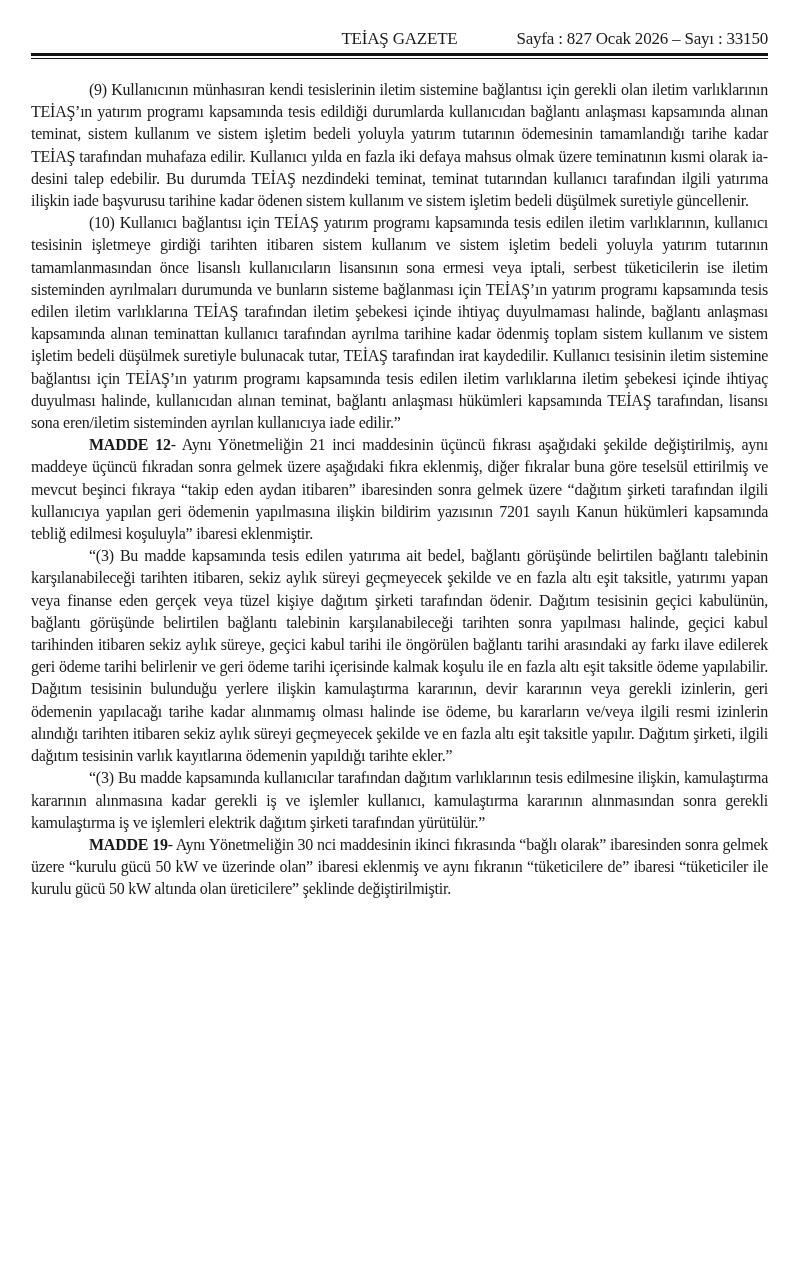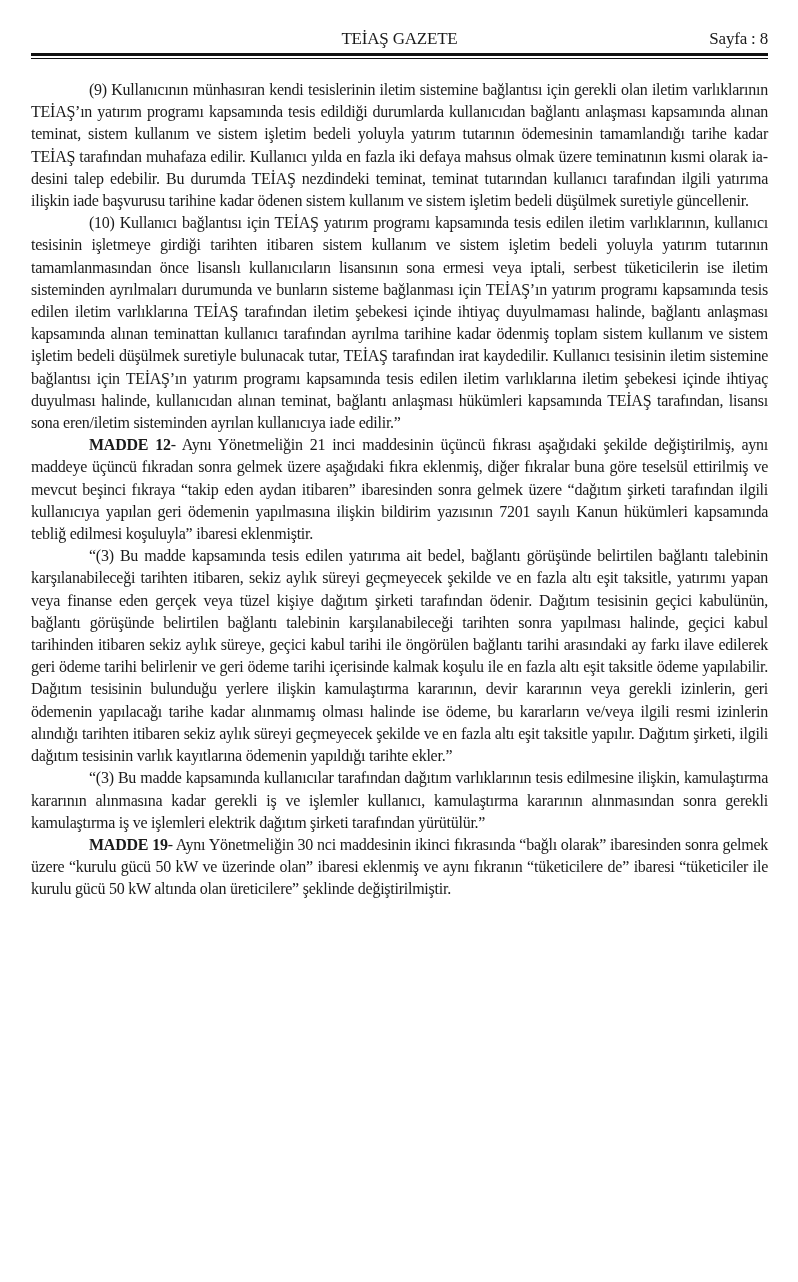--- a/index.html
+++ b/index.html
@@ -66,20 +66,21 @@
 </style>
 </head>
 <body>
 
 <div class="page">
   <div class="header">
     <span>Sayfa : 8</span>
     <div class="center">
       <span>TEİAŞ GAZETE</span>
     </div>
+    <span>27 Ocak 2026 – Sayı : 33150</span>
   </div>
   <div class="rule-thick"></div>
   <div class="rule-thin"></div>
 
   <div class="body">
     <p>
       <span>(9) Kullanıcının münhasıran kendi tesislerinin iletim sistemine bağlantısı için gerekli olan iletim varlıklarının TEİAŞ’ın yatırım programı kapsamında tesis edildiği durumlarda kul­lanıcıdan bağlantı anlaşması kapsamında alınan teminat, sistem kullanım ve sistem işletim be­deli yoluyla yatırım tutarının ödemesinin tamamlandığı tarihe kadar TEİAŞ tarafından muha­faza edilir. Kullanıcı yılda en fazla iki defaya mahsus olmak üzere teminatının kısmi olarak ia­desini talep edebilir. Bu durumda TEİAŞ nezdindeki teminat, teminat tutarından kullanıcı ta­rafından ilgili yatırıma ilişkin iade başvurusu tarihine kadar ödenen sistem kullanım ve sistem işletim bedeli düşülmek suretiyle güncellenir.</span>
     </p>
     <p>
       <span>(10) Kullanıcı bağlantısı için TEİAŞ yatırım programı kapsamında tesis edilen iletim varlıklarının, kullanıcı tesisinin işletmeye girdiği tarihten itibaren sistem kullanım ve sistem işletim bedeli yoluyla yatırım tutarının tamamlanmasından önce lisanslı kullanıcıların lisansının sona ermesi veya iptali, serbest tüketicilerin ise iletim sisteminden ayrılmaları durumunda ve bunların sisteme bağlanması için TEİAŞ’ın yatırım programı kapsamında tesis edilen iletim varlıklarına TEİAŞ tarafından iletim şebekesi içinde ihtiyaç duyulmaması halinde, bağlantı an­laşması kapsamında alınan teminattan kullanıcı tarafından ayrılma tarihine kadar ödenmiş top­lam sistem kullanım ve sistem işletim bedeli düşülmek suretiyle bulunacak tutar, TEİAŞ tara­fından irat kaydedilir. Kullanıcı tesisinin iletim sistemine bağlantısı için TEİAŞ’ın yatırım prog­ramı kapsamında tesis edilen iletim varlıklarına iletim şebekesi içinde ihtiyaç duyulması ha­linde, kullanıcıdan alınan teminat, bağlantı anlaşması hükümleri kapsamında TEİAŞ tarafından, lisansı sona eren/iletim sisteminden ayrılan kullanıcıya iade edilir.”</span>

